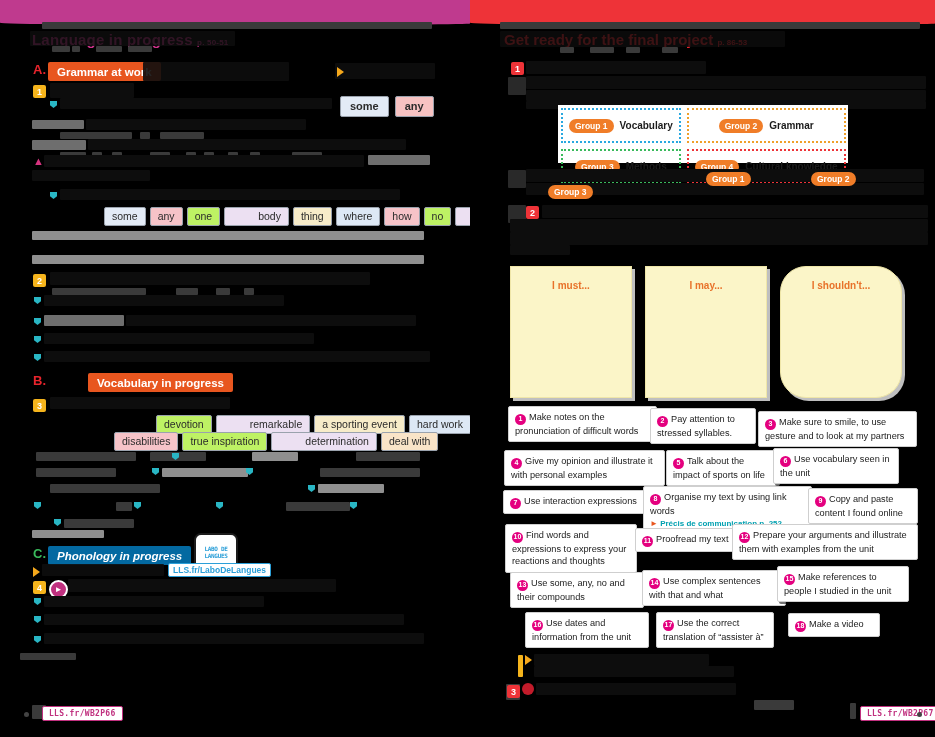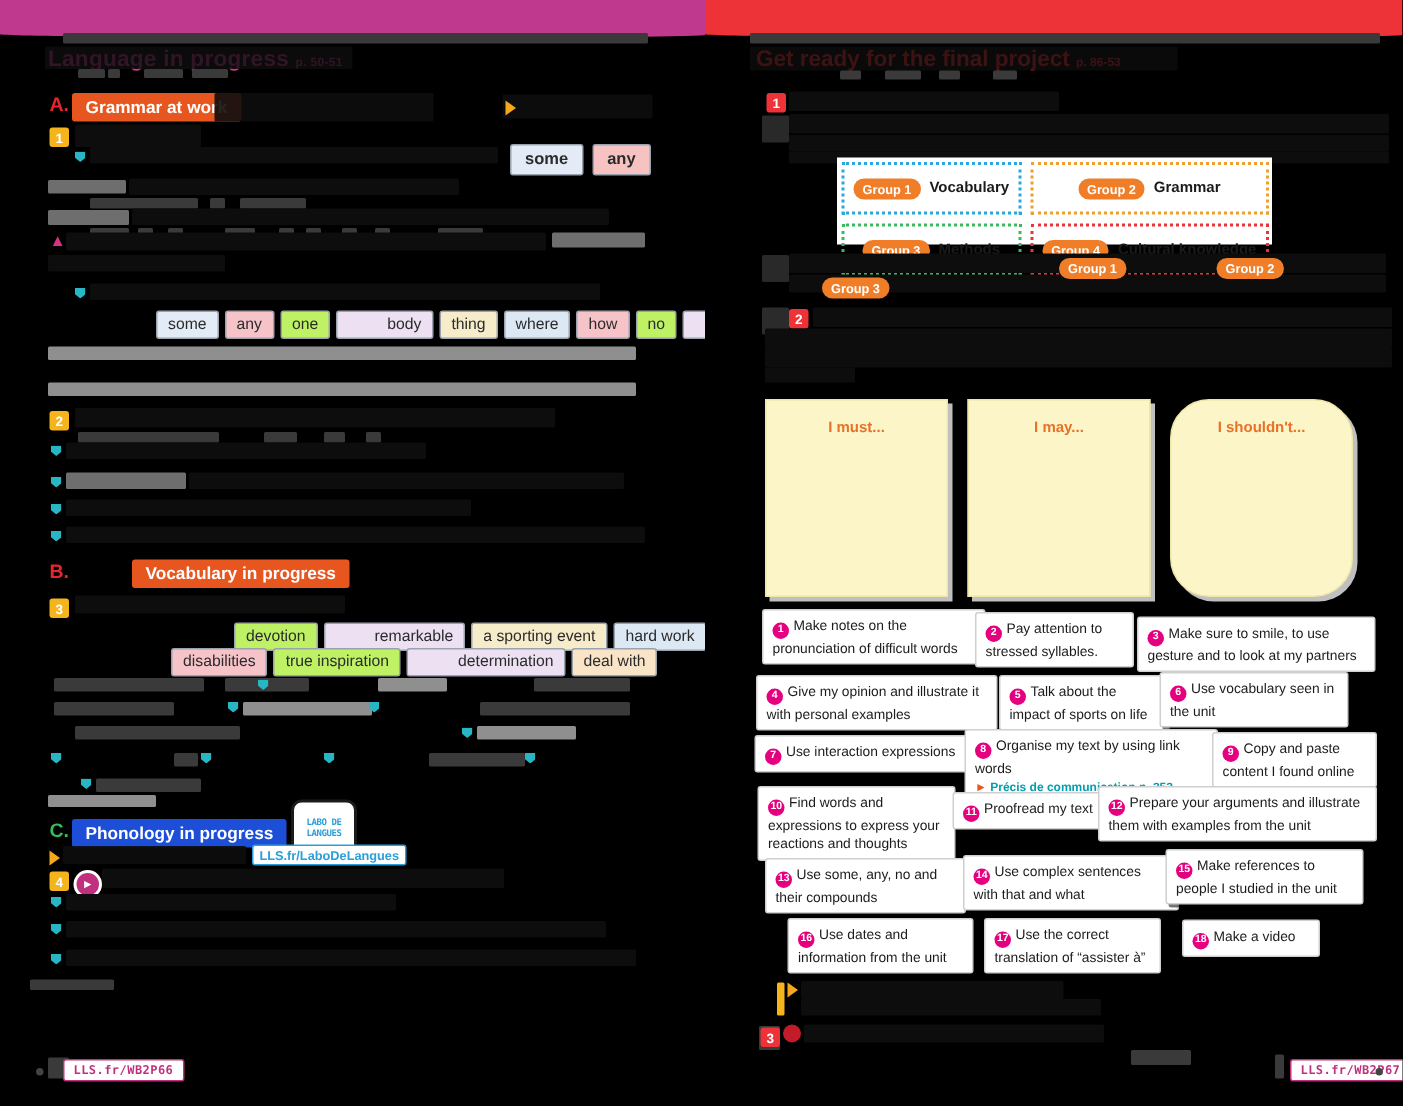--- a/index.html
+++ b/index.html
@@ -25,21 +25,21 @@
 
   
   .title-pink{position:absolute;font-weight:bold;font-size:15px;color:#d3338e;
               letter-spacing:.2px;}
   .title-red{position:absolute;font-weight:bold;font-size:15px;color:#e8242c;}
   .title-sub{font-size:8px;font-weight:bold;margin-top:38px;}
 
   .banner{position:absolute;display:flex;align-items:center;height:19px;
           padding:0 9px;border-radius:2px;font-weight:bold;font-size:11.5px;color:#fff;}
   .banner.orange{background:#e8561f;}
-  .banner.green{background:#1d4ed8;}
+  .banner.green{background:#0369a1;font-style:italic;}
   .letter{position:absolute;font-weight:bold;font-size:13px;}
   .letter.red{color:#e8242c;}
   .letter.pink{color:#d6337f;}
   .letter.green{color:#3aba5c;}
 
   .numbox{position:absolute;width:13px;height:13px;display:flex;align-items:center;
           justify-content:center;font-size:9px;font-weight:bold;color:#fff;border-radius:2px;}
   .numbox.yellow{background:#f5b41c;}
   .numbox.red{background:#ee3338;}
 

